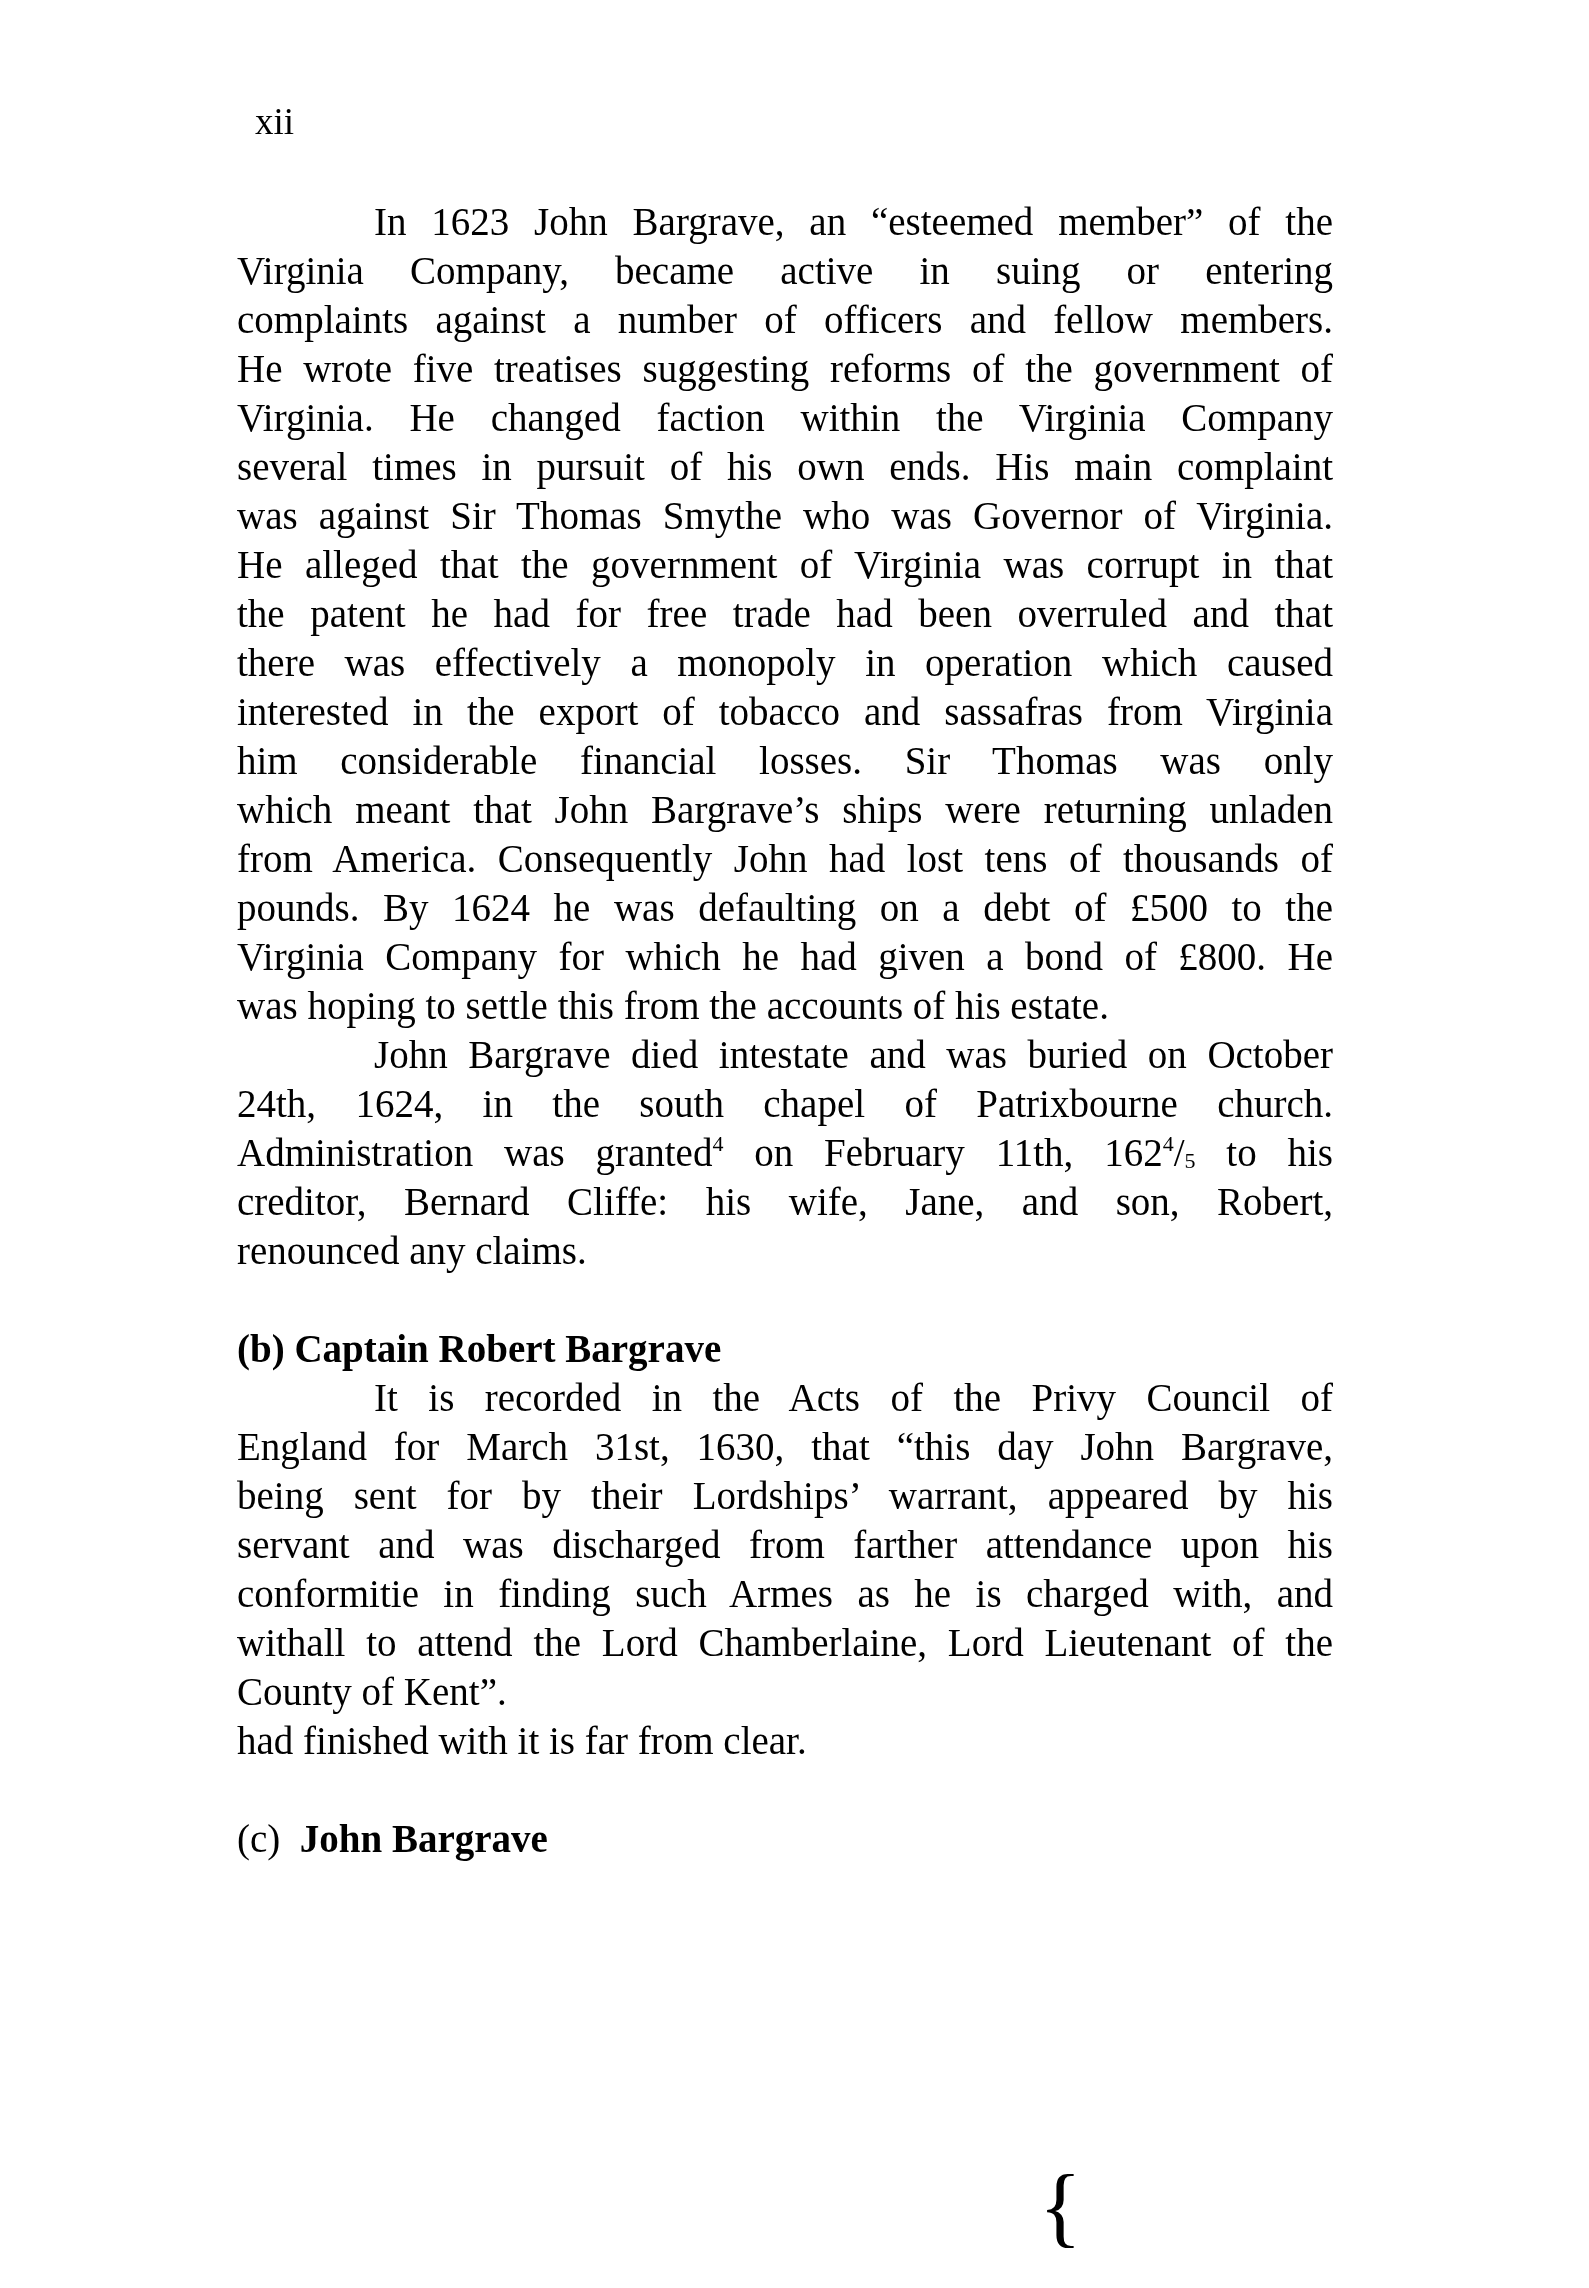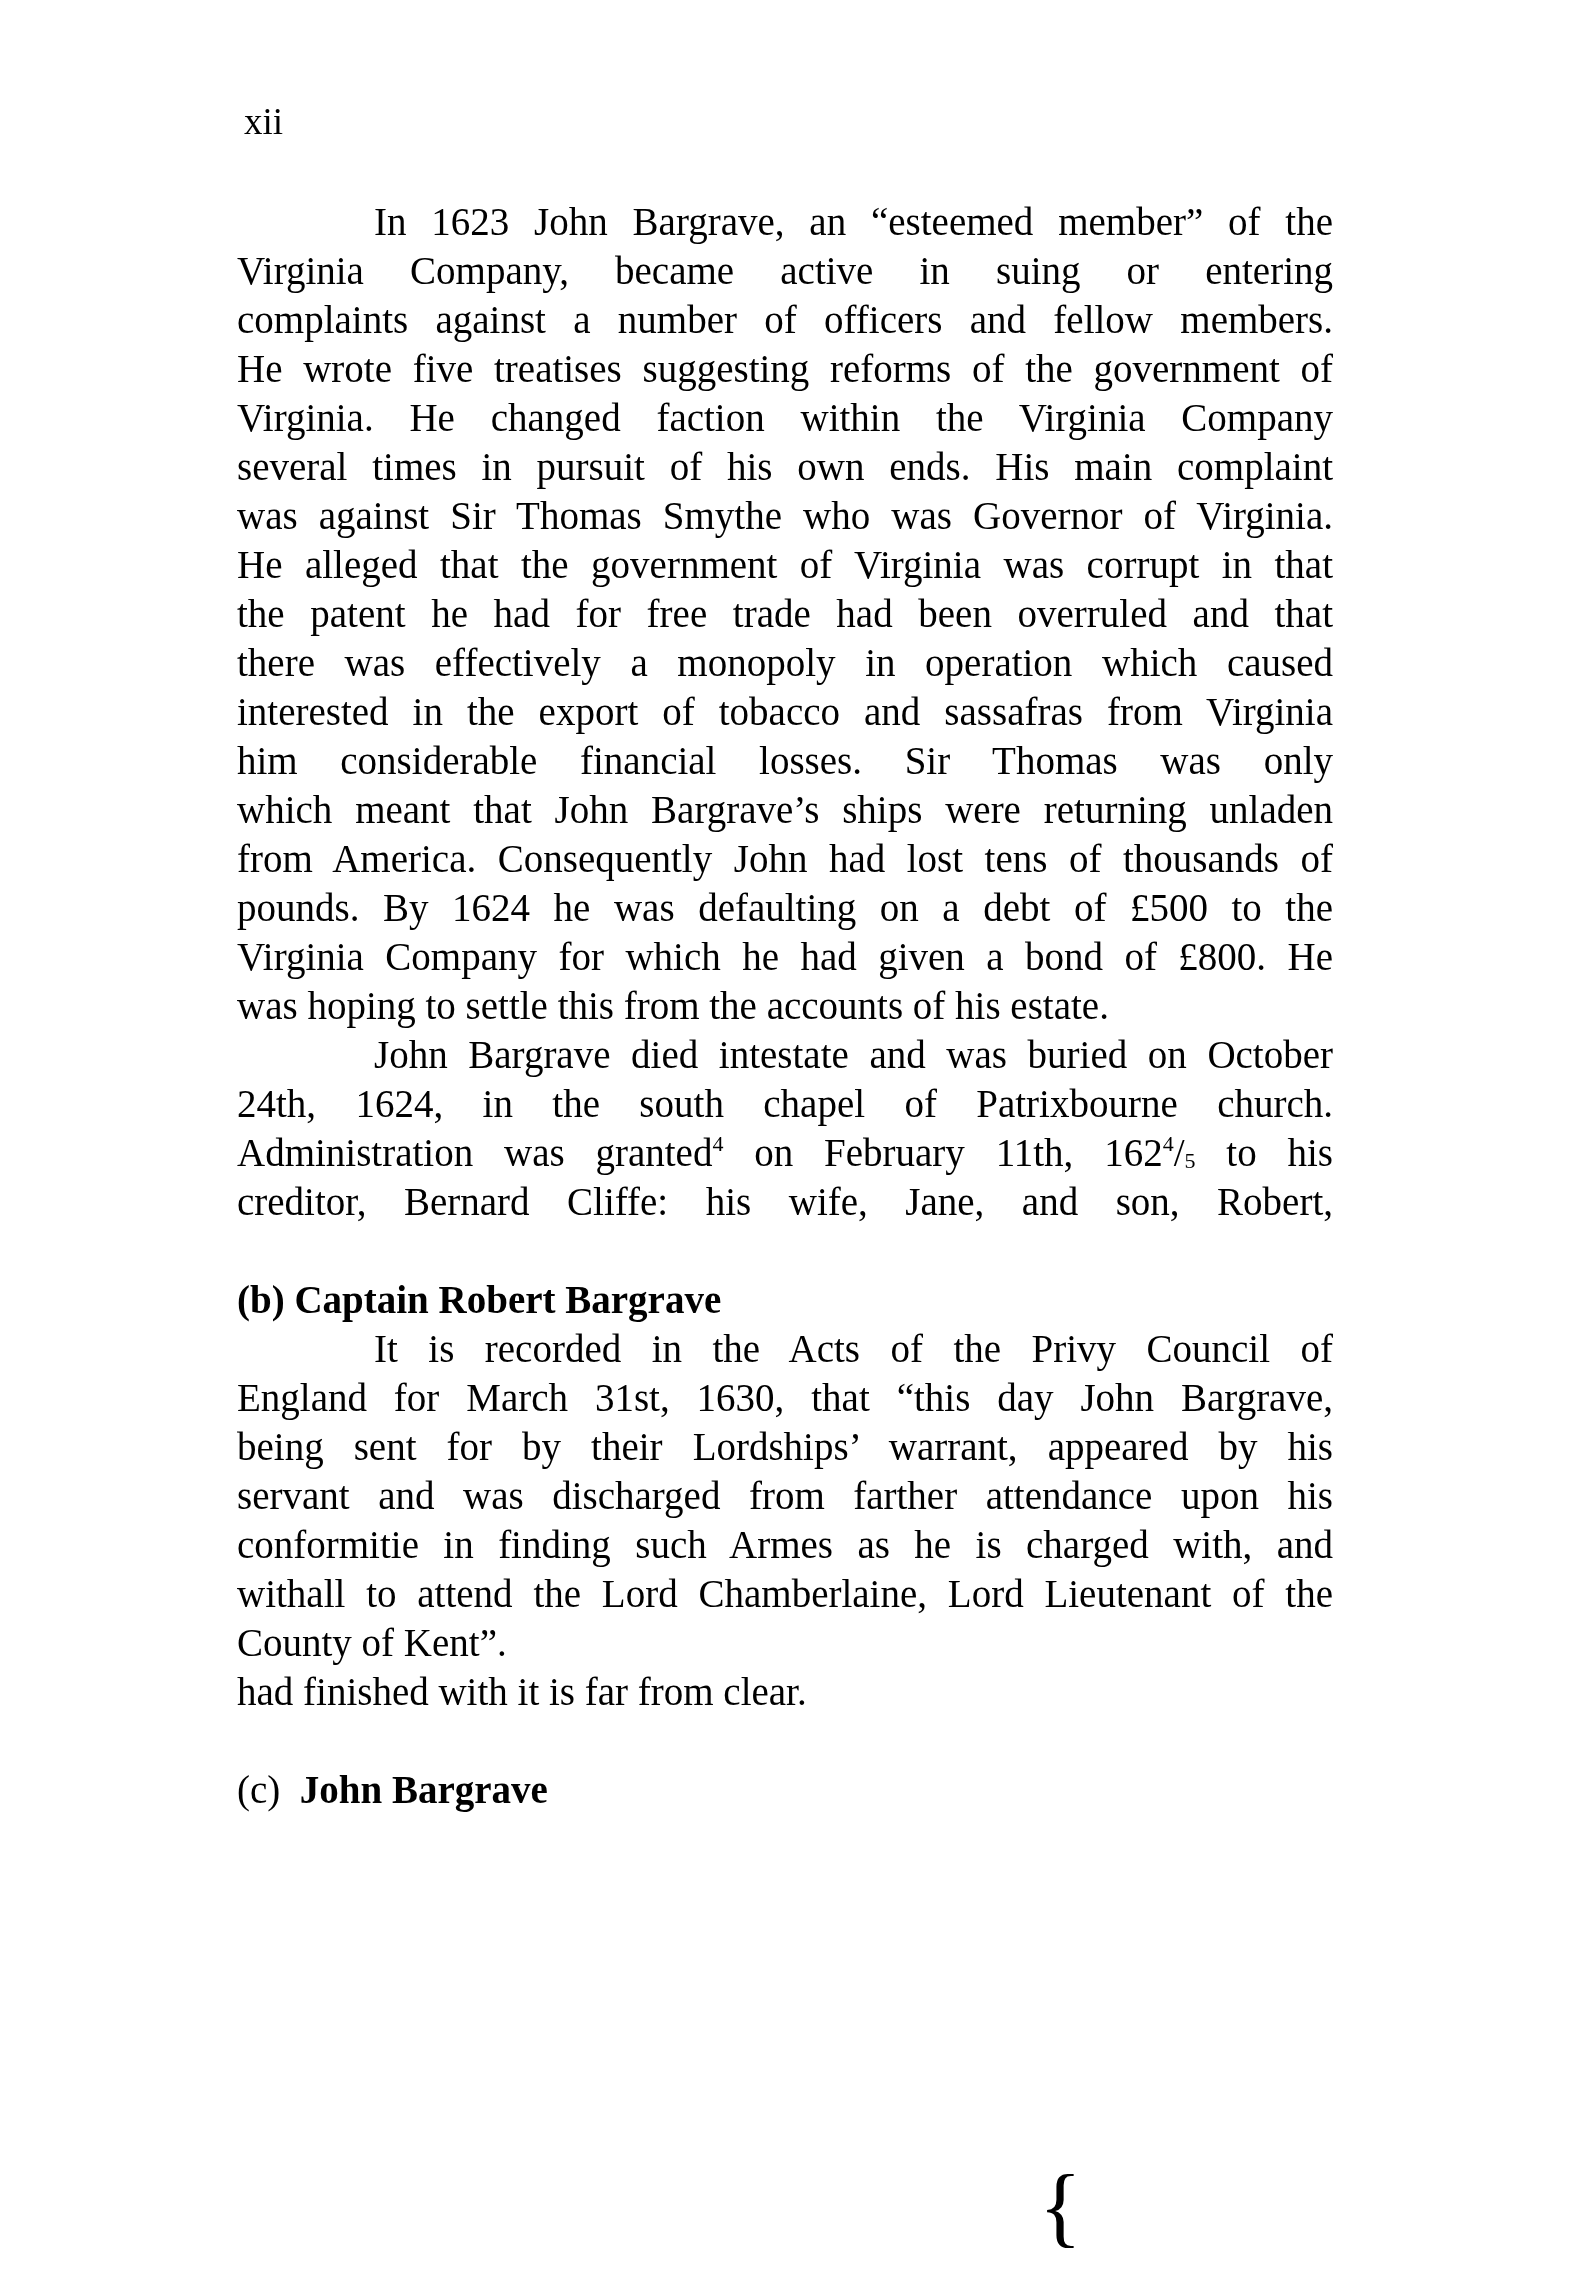--- a/index.html
+++ b/index.html
@@ -10,21 +10,21 @@
     body {
       width: 1589px;
       height: 2289px;
       position: relative;
       overflow: hidden;
       font-family: "Liberation Serif", "DejaVu Serif", serif;
       color: #000000;
     }
     .page-number {
       position: absolute;
-      left: 244px;
+      left: 255px;
       top: 100px;
       font-size: 37px;
       line-height: 44px;
       text-align: center;
     }
     .text-block {
       position: absolute;
       left: 237px;
       width: 1096px;
       font-size: 39px;
@@ -94,20 +94,21 @@
     <span class="line">pounds.  By 1624 he was defaulting on a debt of £500 to the</span>
     <span class="line">Virginia Company for which he had given a bond of £800.  He</span>
     <span class="line last">was hoping to settle this from the accounts of his estate.</span>
   </div>
 
   <div>
     <span class="line indent">John Bargrave died intestate and was buried on October</span>
     <span class="line">24th, 1624, in the south chapel of Patrixbourne church.</span>
     <span class="line"><span>Administration was granted</span><sup>4</sup><span> on February 11th, 162</span><sup>4</sup><span>/</span><sub>5</sub><span> to his</span></span>
     <span class="line">creditor, Bernard Cliffe: his wife, Jane, and son, Robert,</span>
+    <span class="line last">renounced any claims.</span>
   </div>
 
   <span class="gap"></span>
 
   <div>
     <span class="line last heading">(b) Captain Robert Bargrave</span>
     <span class="line indent">It is recorded in the Acts of the Privy Council of</span>
     <span class="line">England for March 31st, 1630, that “this day John Bargrave,</span>
     <span class="line">being sent for by their Lordships’ warrant, appeared by his</span>
     <span class="line">servant and was discharged from farther attendance upon his</span>

